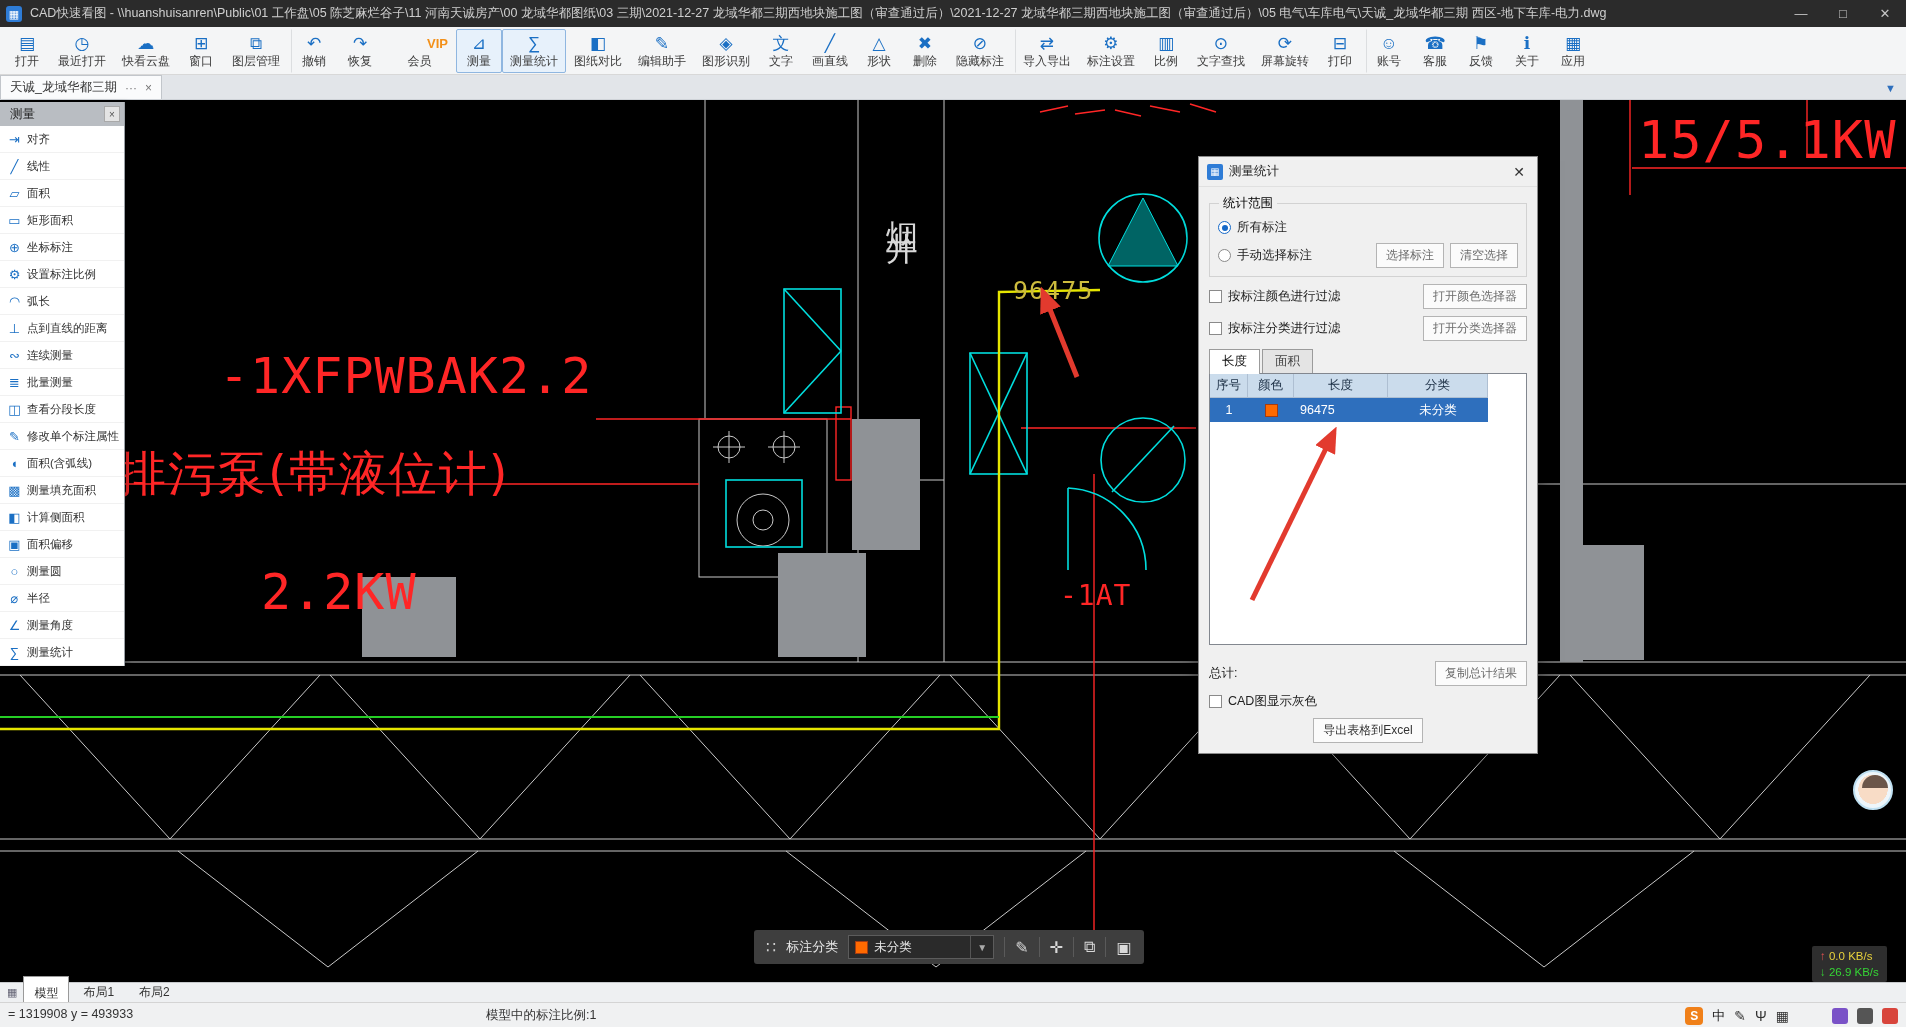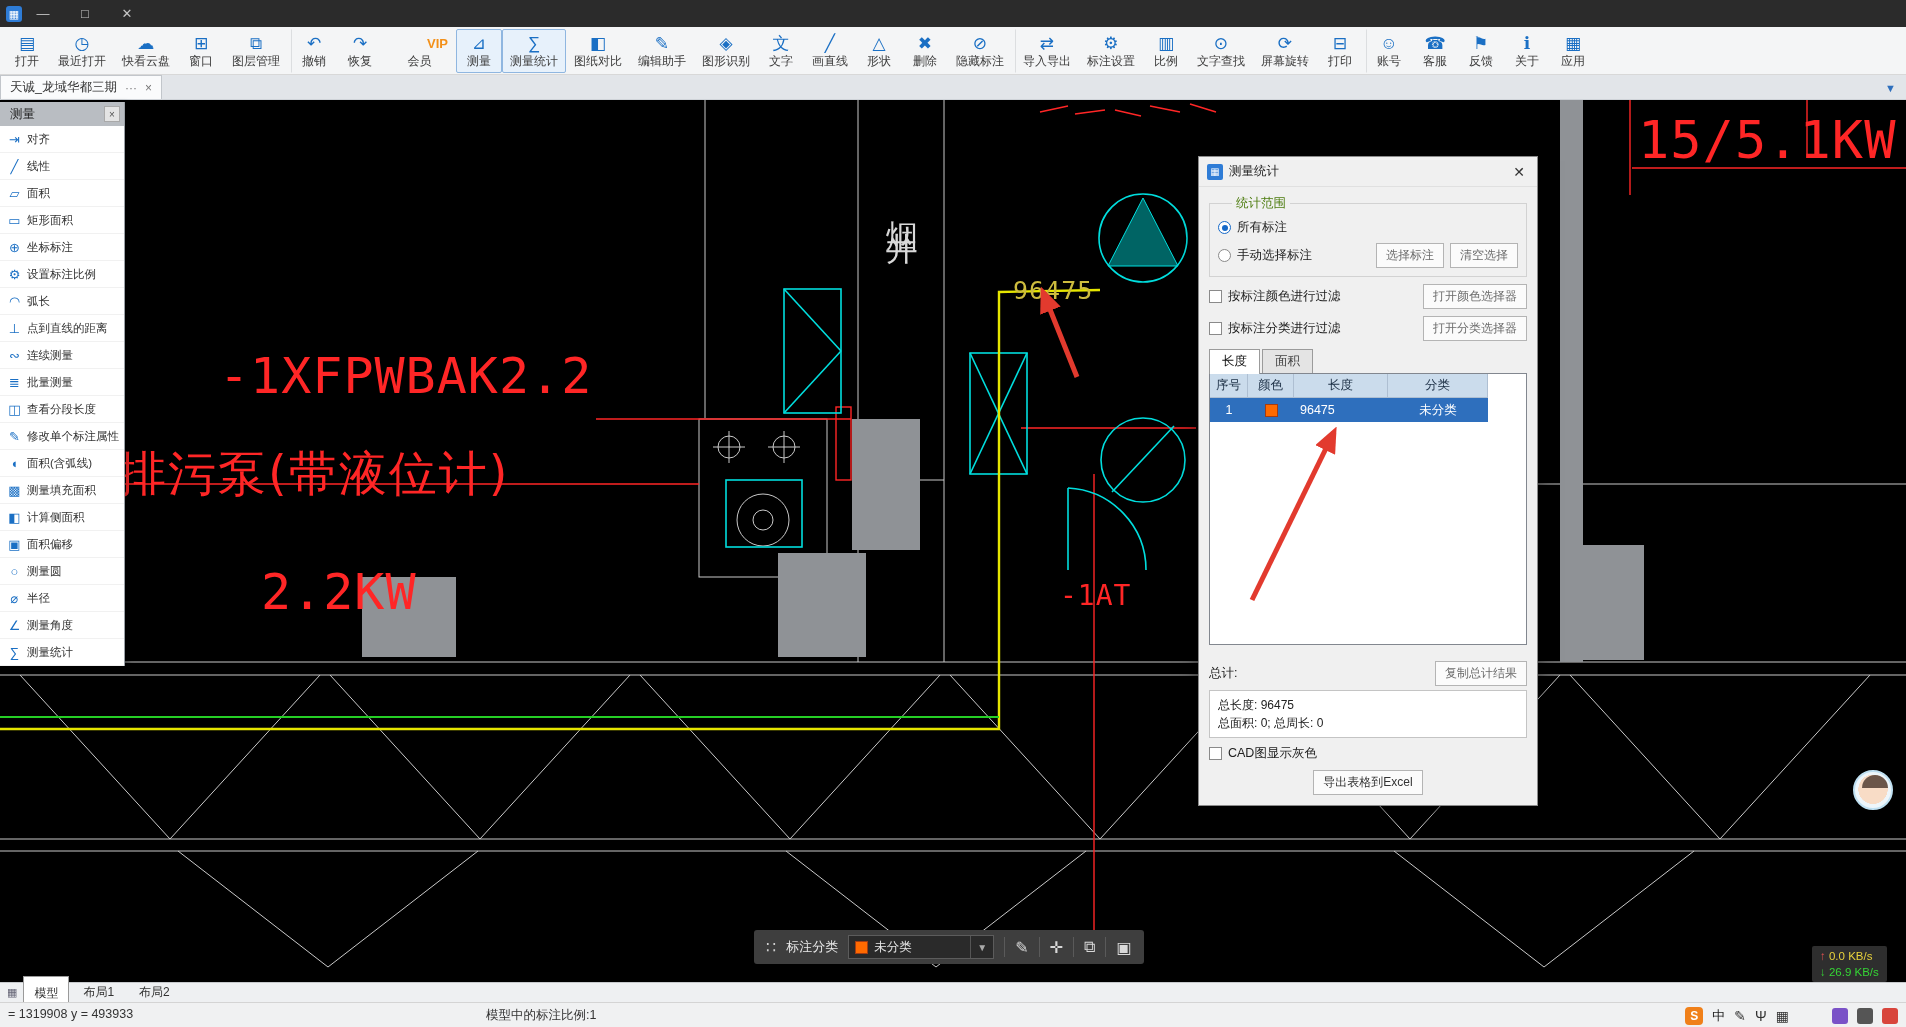--- a/index.html
+++ b/index.html
@@ -76,21 +76,21 @@
 .sb-label { font-size:11.5px; color:#333; white-space:nowrap; overflow:hidden; }
 
 
 .dialog { position:absolute; left:1198px; top:56px; width:340px; background:#f0f0f0; border:1px solid #8b8b8b; box-shadow:0 5px 18px rgba(0,0,0,.5); z-index:40; }
 .dlg-titlebar { height:30px; display:flex; align-items:center; padding:0 8px; gap:6px; border-bottom:1px solid #e0e0e0; }
 .dlg-icon { width:16px; height:16px; background:#2e7cd6; color:#fff; font-size:10px; text-align:center; line-height:16px; border-radius:2px; flex:none; }
 .dlg-title { font-size:12.5px; color:#222; flex:1; }
 .dlg-close { font-size:14px; color:#333; padding:0 4px; }
 .dlg-body { padding:8px 10px 10px; }
 fieldset.range { border:1px solid #d2d2d2; padding:0 8px 8px; }
-fieldset.range legend { font-size:12.5px; color:#4d7c0f; padding:0 4px; margin-left:14px; }
+fieldset.range legend { font-size:12.5px; color:#000000; padding:0 4px; margin-left:1px; }
 .row { display:flex; align-items:center; gap:6px; margin-top:7px; font-size:12.5px; color:#222; }
 .radio { width:13px; height:13px; border:1px solid #8a8a8a; border-radius:50%; background:#fff; position:relative; flex:none; }
 .radio.checked { border-color:#1569c8; }
 .radio.checked::after { content:""; position:absolute; inset:2.5px; border-radius:50%; background:#1569c8; }
 .checkbox { width:13px; height:13px; border:1px solid #8a8a8a; background:#fff; flex:none; }
 .btn { background:#fbfbfb; border:1px solid #b4b4b4; font-size:12px; color:#6c6c6c; padding:3px 9px; font-family:inherit; white-space:nowrap; }
 .row .push { margin-left:auto; }
 .dtabs { display:flex; margin-top:8px; position:relative; z-index:2; }
 .dtab { font-size:12.5px; padding:3px 12px; border:1px solid #9b9b9b; background:#e4e4e4; color:#444; margin-right:2px; border-bottom:none; }
 .dtab.active { background:#fff; color:#111; margin-bottom:-1px; }
@@ -129,20 +129,21 @@
 .mini.m2 { background:#555; }
 .mini.m3 { background:#d8453c; }
 </style>
 </head>
 <body>
 
 <div class="app">
 
   <div class="titlebar">
     <span class="app-icon">▦</span>
+    <span class="title-text">CAD快速看图 - \\huanshuisanren\Public\01 工作盘\05 陈芝麻烂谷子\11 河南天诚房产\00 龙域华都图纸\03 三期\2021-12-27 龙域华都三期西地块施工图（审查通过后）\2021-12-27 龙域华都三期西地块施工图（审查通过后）\05 电气\车库电气\天诚_龙域华都三期 西区-地下车库-电力.dwg</span>
     <span class="win-btns">
       <span class="win-btn">—</span>
       <span class="win-btn">□</span>
       <span class="win-btn">✕</span>
     </span>
   </div>
 
   <div class="toolbar">
 
       <div class="tb-btn">
@@ -559,24 +560,20 @@
                 </div>
               <div class="cell c3 left">96475</div>
               <div class="cell c4">未分类</div>
             </div>
           </div>
         </div>
         <div class="total-row">
           <span>总计:</span>
           <button class="btn copy-btn">复制总计结果</button>
         </div>
-        <div class="totals">
-          <div>总长度: 96475</div>
-          <div>总面积: 0; 总周长: 0</div>
-        </div>
         <div class="row">
           <span class="checkbox"></span>
           <span>CAD图显示灰色</span>
         </div>
         <div class="export-row">
           <button class="btn">导出表格到Excel</button>
         </div>
       </div>
     </div>
   </div>

